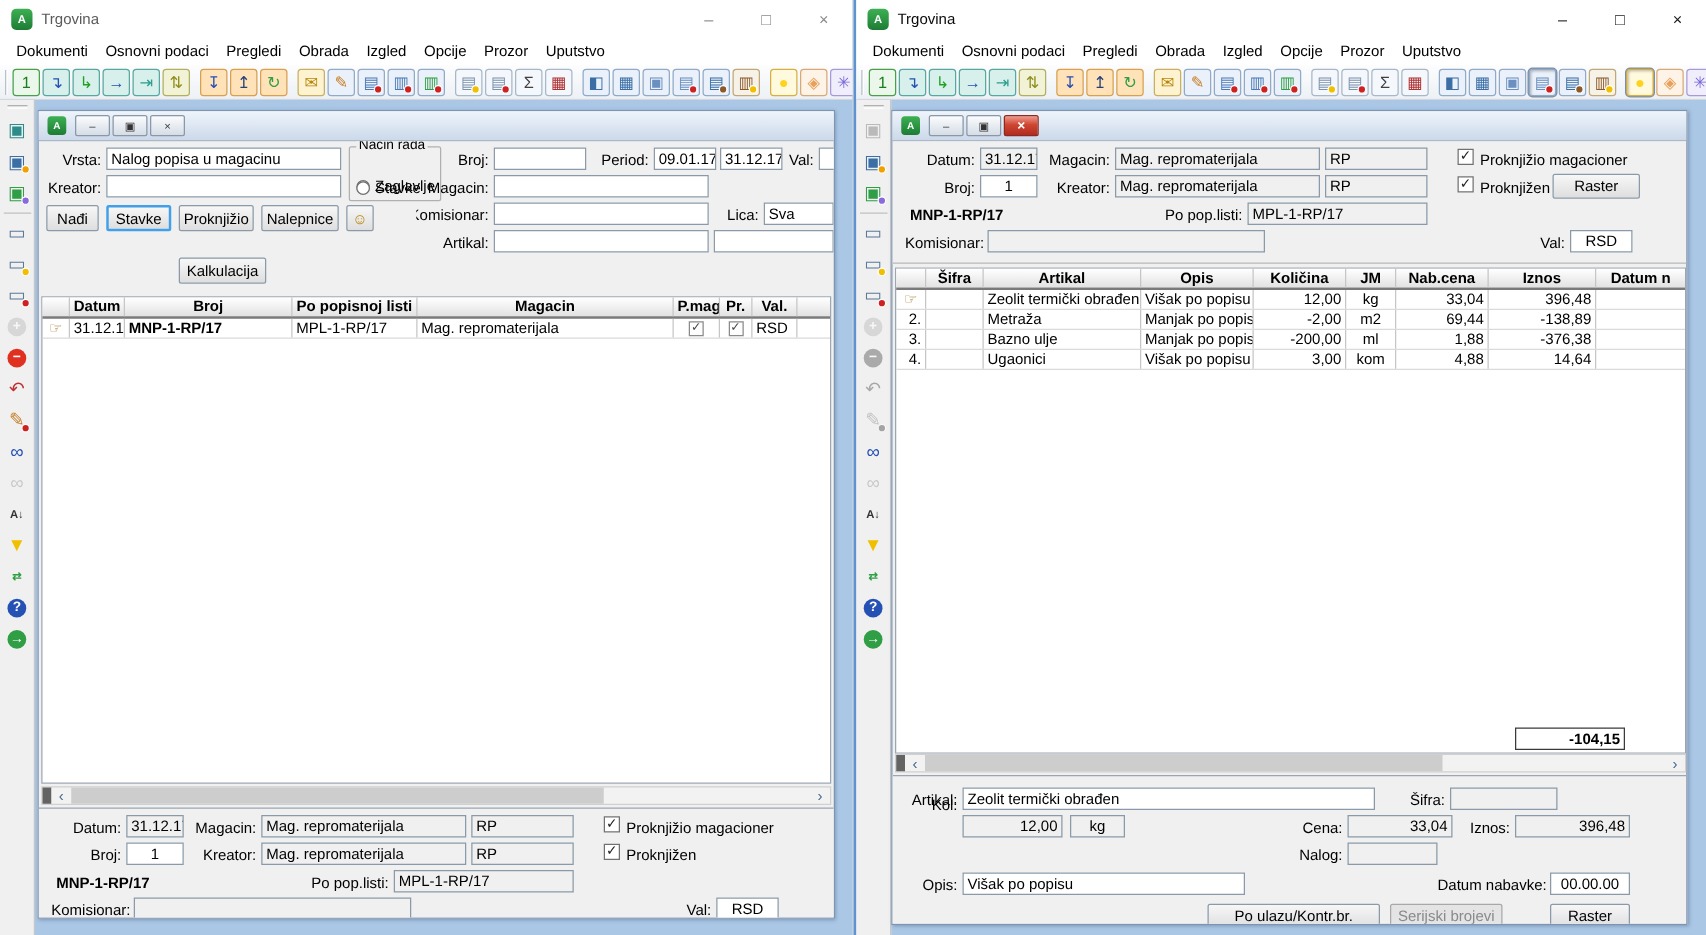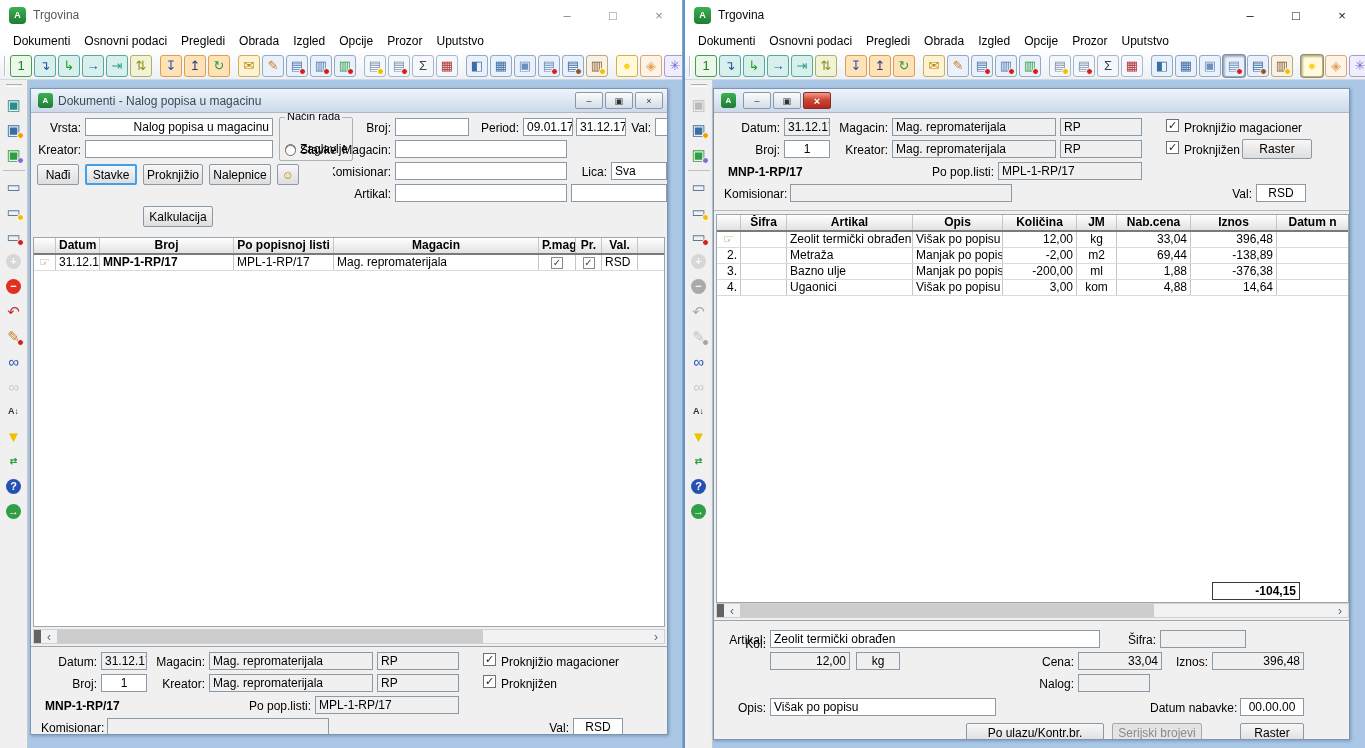--- a/index.html
+++ b/index.html
@@ -282,29 +282,28 @@
             <span class="g circ" style="color: rgb(255, 255, 255); background: rgb(36, 81, 179);">?</span>
           </span>
           <span class="sbtn">
             <span class="g circ" style="color: rgb(255, 255, 255); background: rgb(47, 158, 68);">→</span>
           </span>
         </div>
 
       <div class="child" style="left:30px;top:8px;width:638px;height:647px;">
         <div class="ctitle">
           <span class="cicon">A</span>
-          <span class="ctext">Dokumenti - Nalog popisa u magacinu</span>
           <span class="cbtn">–</span>
           <span class="cbtn">▣</span>
           <span class="cbtn">×</span>
         </div>
         <div class="cbody">
 
           <div class="lab" style="left:6px;width:44px;top:8px;">Vrsta:</div>
-          <div class="in" style="left:54px;top:5px;width:188px;text-align:right;">Nalog popisa u magacinu</div>
+          <div class="in" style="left:54px;top:5px;width:188px;">Nalog popisa u magacinu</div>
           <div class="lab" style="left:2px;width:48px;top:30px;">Kreator:</div>
           <div class="in" style="left:54px;top:27px;width:188px;"></div>
 
           <div class="grp" style="left:248px;top:4px;width:74px;height:44px;">
             <span class="leg">Način rada</span>
             <span class="radio sel" style="left:5px;top:24px;">
               <span class="rc"></span>
               <span>Zaglavlje</span>
             </span>
             <span class="radio" style="left:5px;top:25px;">

